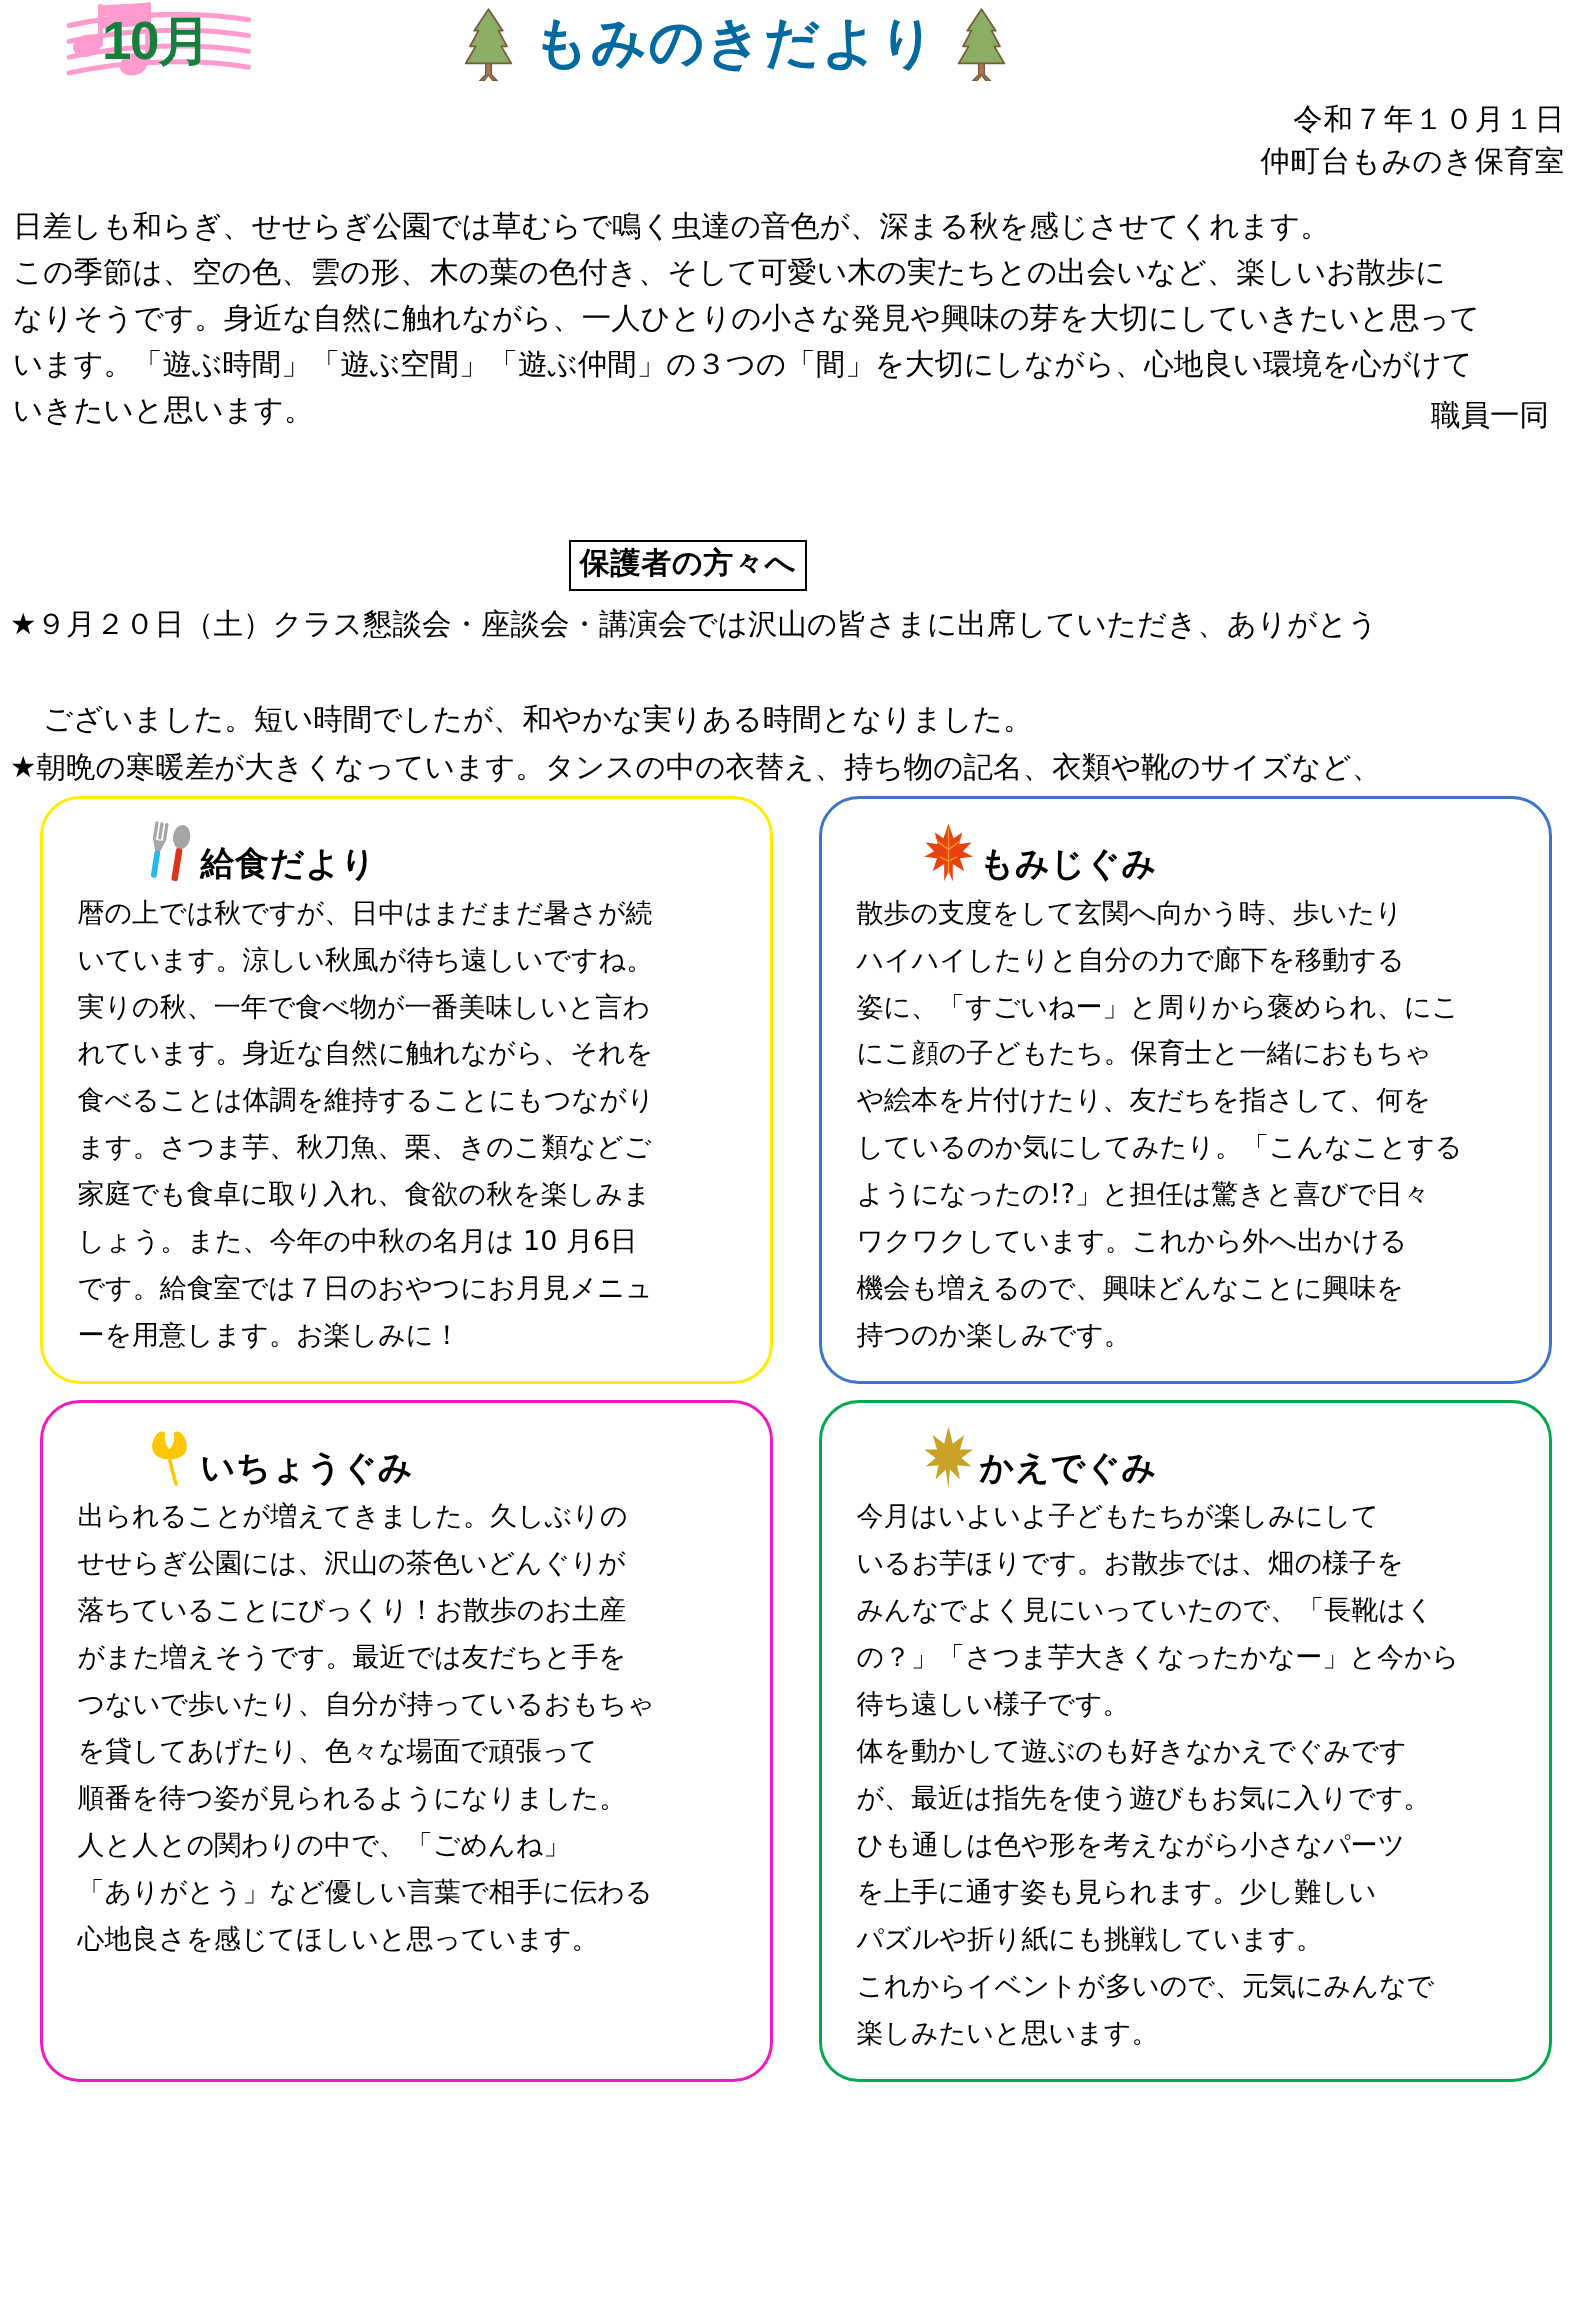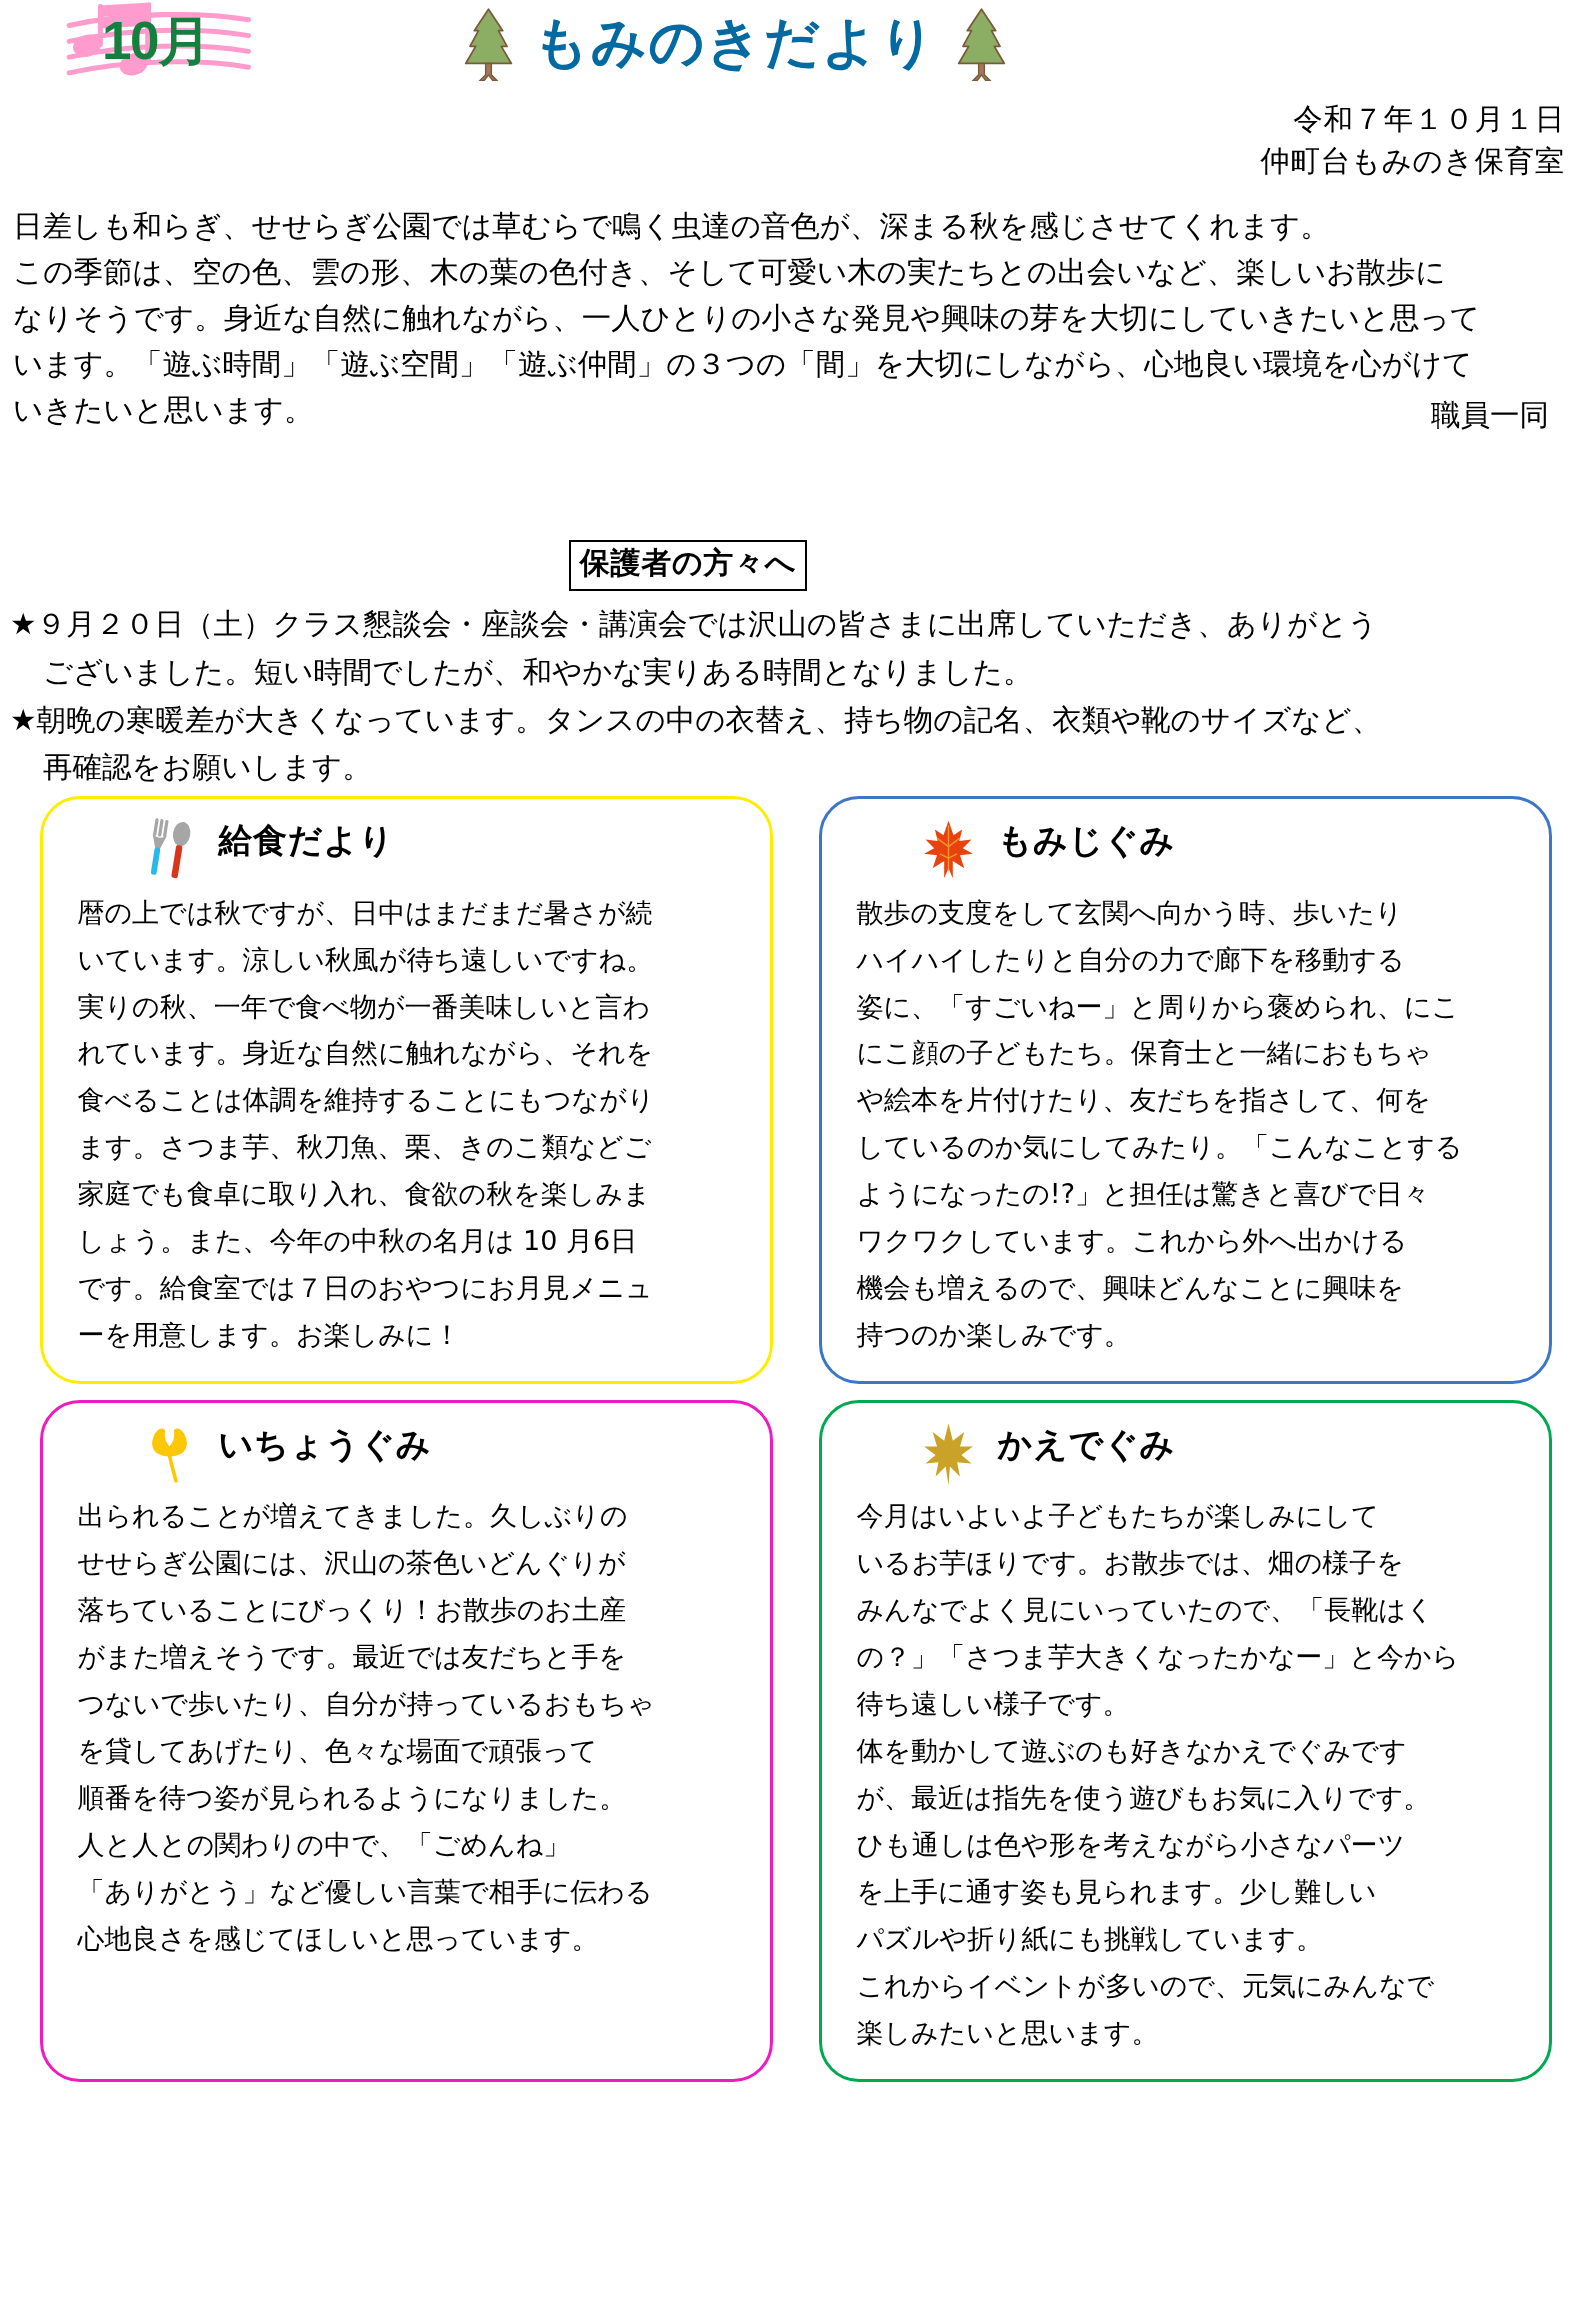--- a/index.html
+++ b/index.html
@@ -108,21 +108,21 @@
   .notices {
     position: absolute;
     left: 10px;
     top: 601px;
     width: 1574px;
     font-size: 29.5px;
     line-height: 1.62;
     font-family: "DejaVu Sans", sans-serif;
   }
   .notices .line { white-space: nowrap; }
-  .notices .indent { padding-left: 33px; }
+  .notices .indent { padding-left: 33px; margin-top: 47px; }
 
   
   .cards {
     position: absolute;
     left: 40px;
     top: 796px;
     width: 1512px;
   }
   .card-row {
     display: flex;
@@ -136,22 +136,22 @@
     padding: 18.7px 24.4px 21.6px 24.4px;
     background: #ffffff;
   }
   .card.yellow  { border: 3.6px solid #ffed00; min-height: 336px; }
   .card.blue    { border: 3.6px solid #3b76c9; min-height: 336px; }
   .card.pink    { border: 3.6px solid #ef1ac0; min-height: 402px; }
   .card.green   { border: 3.6px solid #00a94f; min-height: 402px; }
 
   .card-head {
     display: flex;
-    align-items: flex-start;
-    gap: 21px;
+    align-items: flex-end;
+    gap: 3px;
     padding-left: 75px;
     height: 69px;
   }
   .card-head .emblem { width: 55px; height: 66px; flex: none; }
   .card-title {
     font-size: 34px;
     font-weight: bold;
     letter-spacing: 0.7px;
     font-family: "DejaVu Sans", sans-serif;
   }

